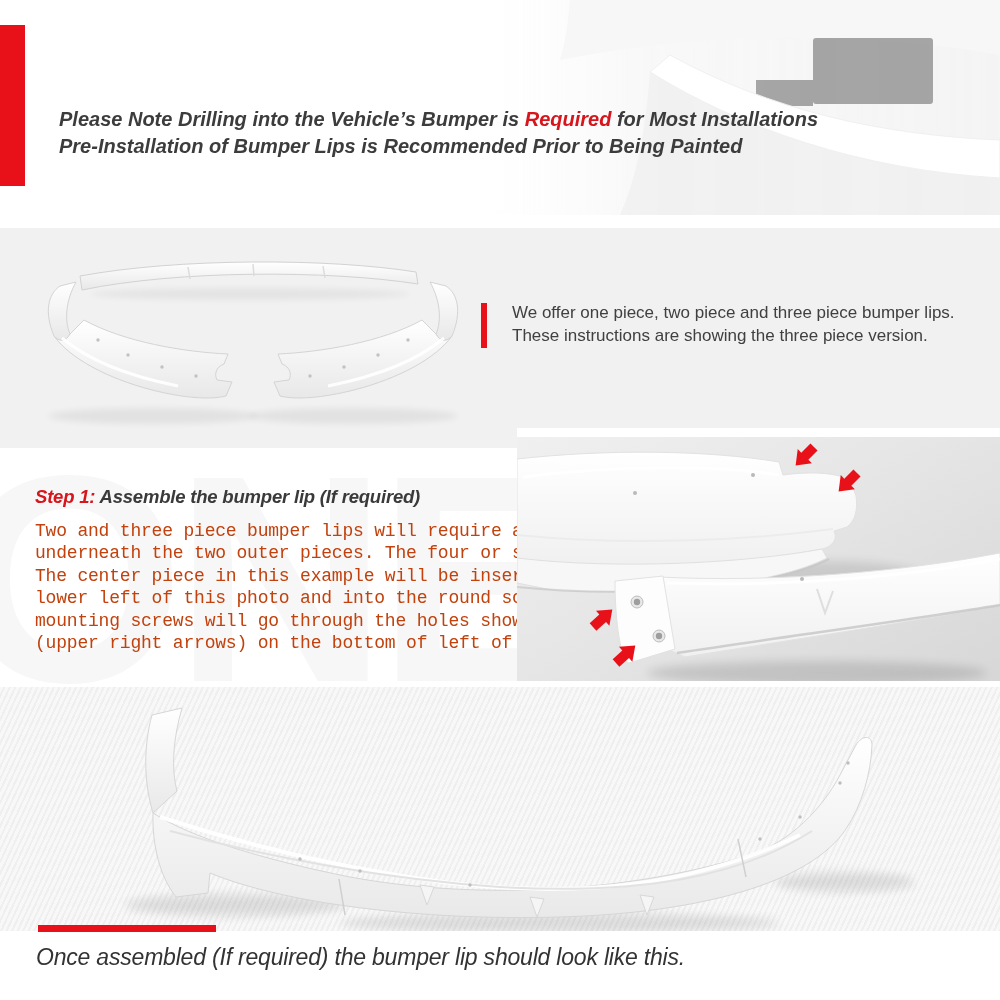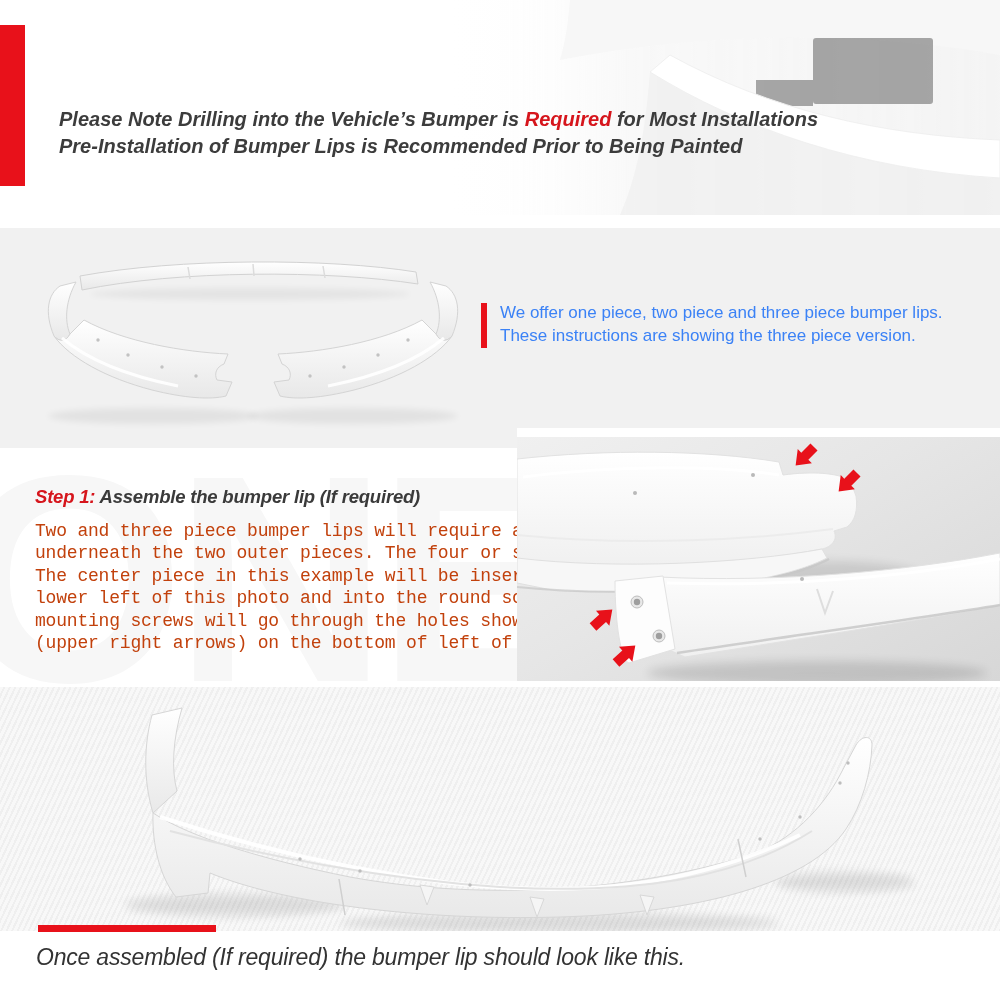--- a/index.html
+++ b/index.html
@@ -21,22 +21,22 @@
     position:absolute;left:59px;top:106px;z-index:2;
     font-size:20px;font-weight:bold;font-style:italic;line-height:27px;
     color:#3c3c3c;white-space:nowrap;
   }
   .subtitle .em{color:var(--accent-text);}
   
   .mid-section{position:absolute;left:0;top:228px;width:1000px;height:220px;background:#f1f1f1;z-index:1;}
   .mid-pieces{position:absolute;left:28px;top:20px;width:450px;height:195px;}
   .mid-accent{position:absolute;left:481px;top:75px;width:6px;height:45px;background:var(--accent);}
   .mid-text{
-    position:absolute;left:500px;top:73px;
-    font-size:17px;line-height:23px;color:#3b82f6;white-space:nowrap;
+    position:absolute;left:512px;top:73px;
+    font-size:17px;line-height:23px;color:#404040;white-space:nowrap;
   }
   
   .watermark{
     position:absolute;left:-45px;top:432px;z-index:1;
     font-size:295px;font-weight:bold;letter-spacing:-10px;line-height:1;
     color:rgba(40,40,40,0.035);pointer-events:none;
   }
   .step-text{position:absolute;left:35px;top:486px;z-index:2;white-space:nowrap;}
   .step-heading{
     font-size:18.5px;font-weight:bold;font-style:italic;color:#3a3a3a;letter-spacing:-0.2px;

